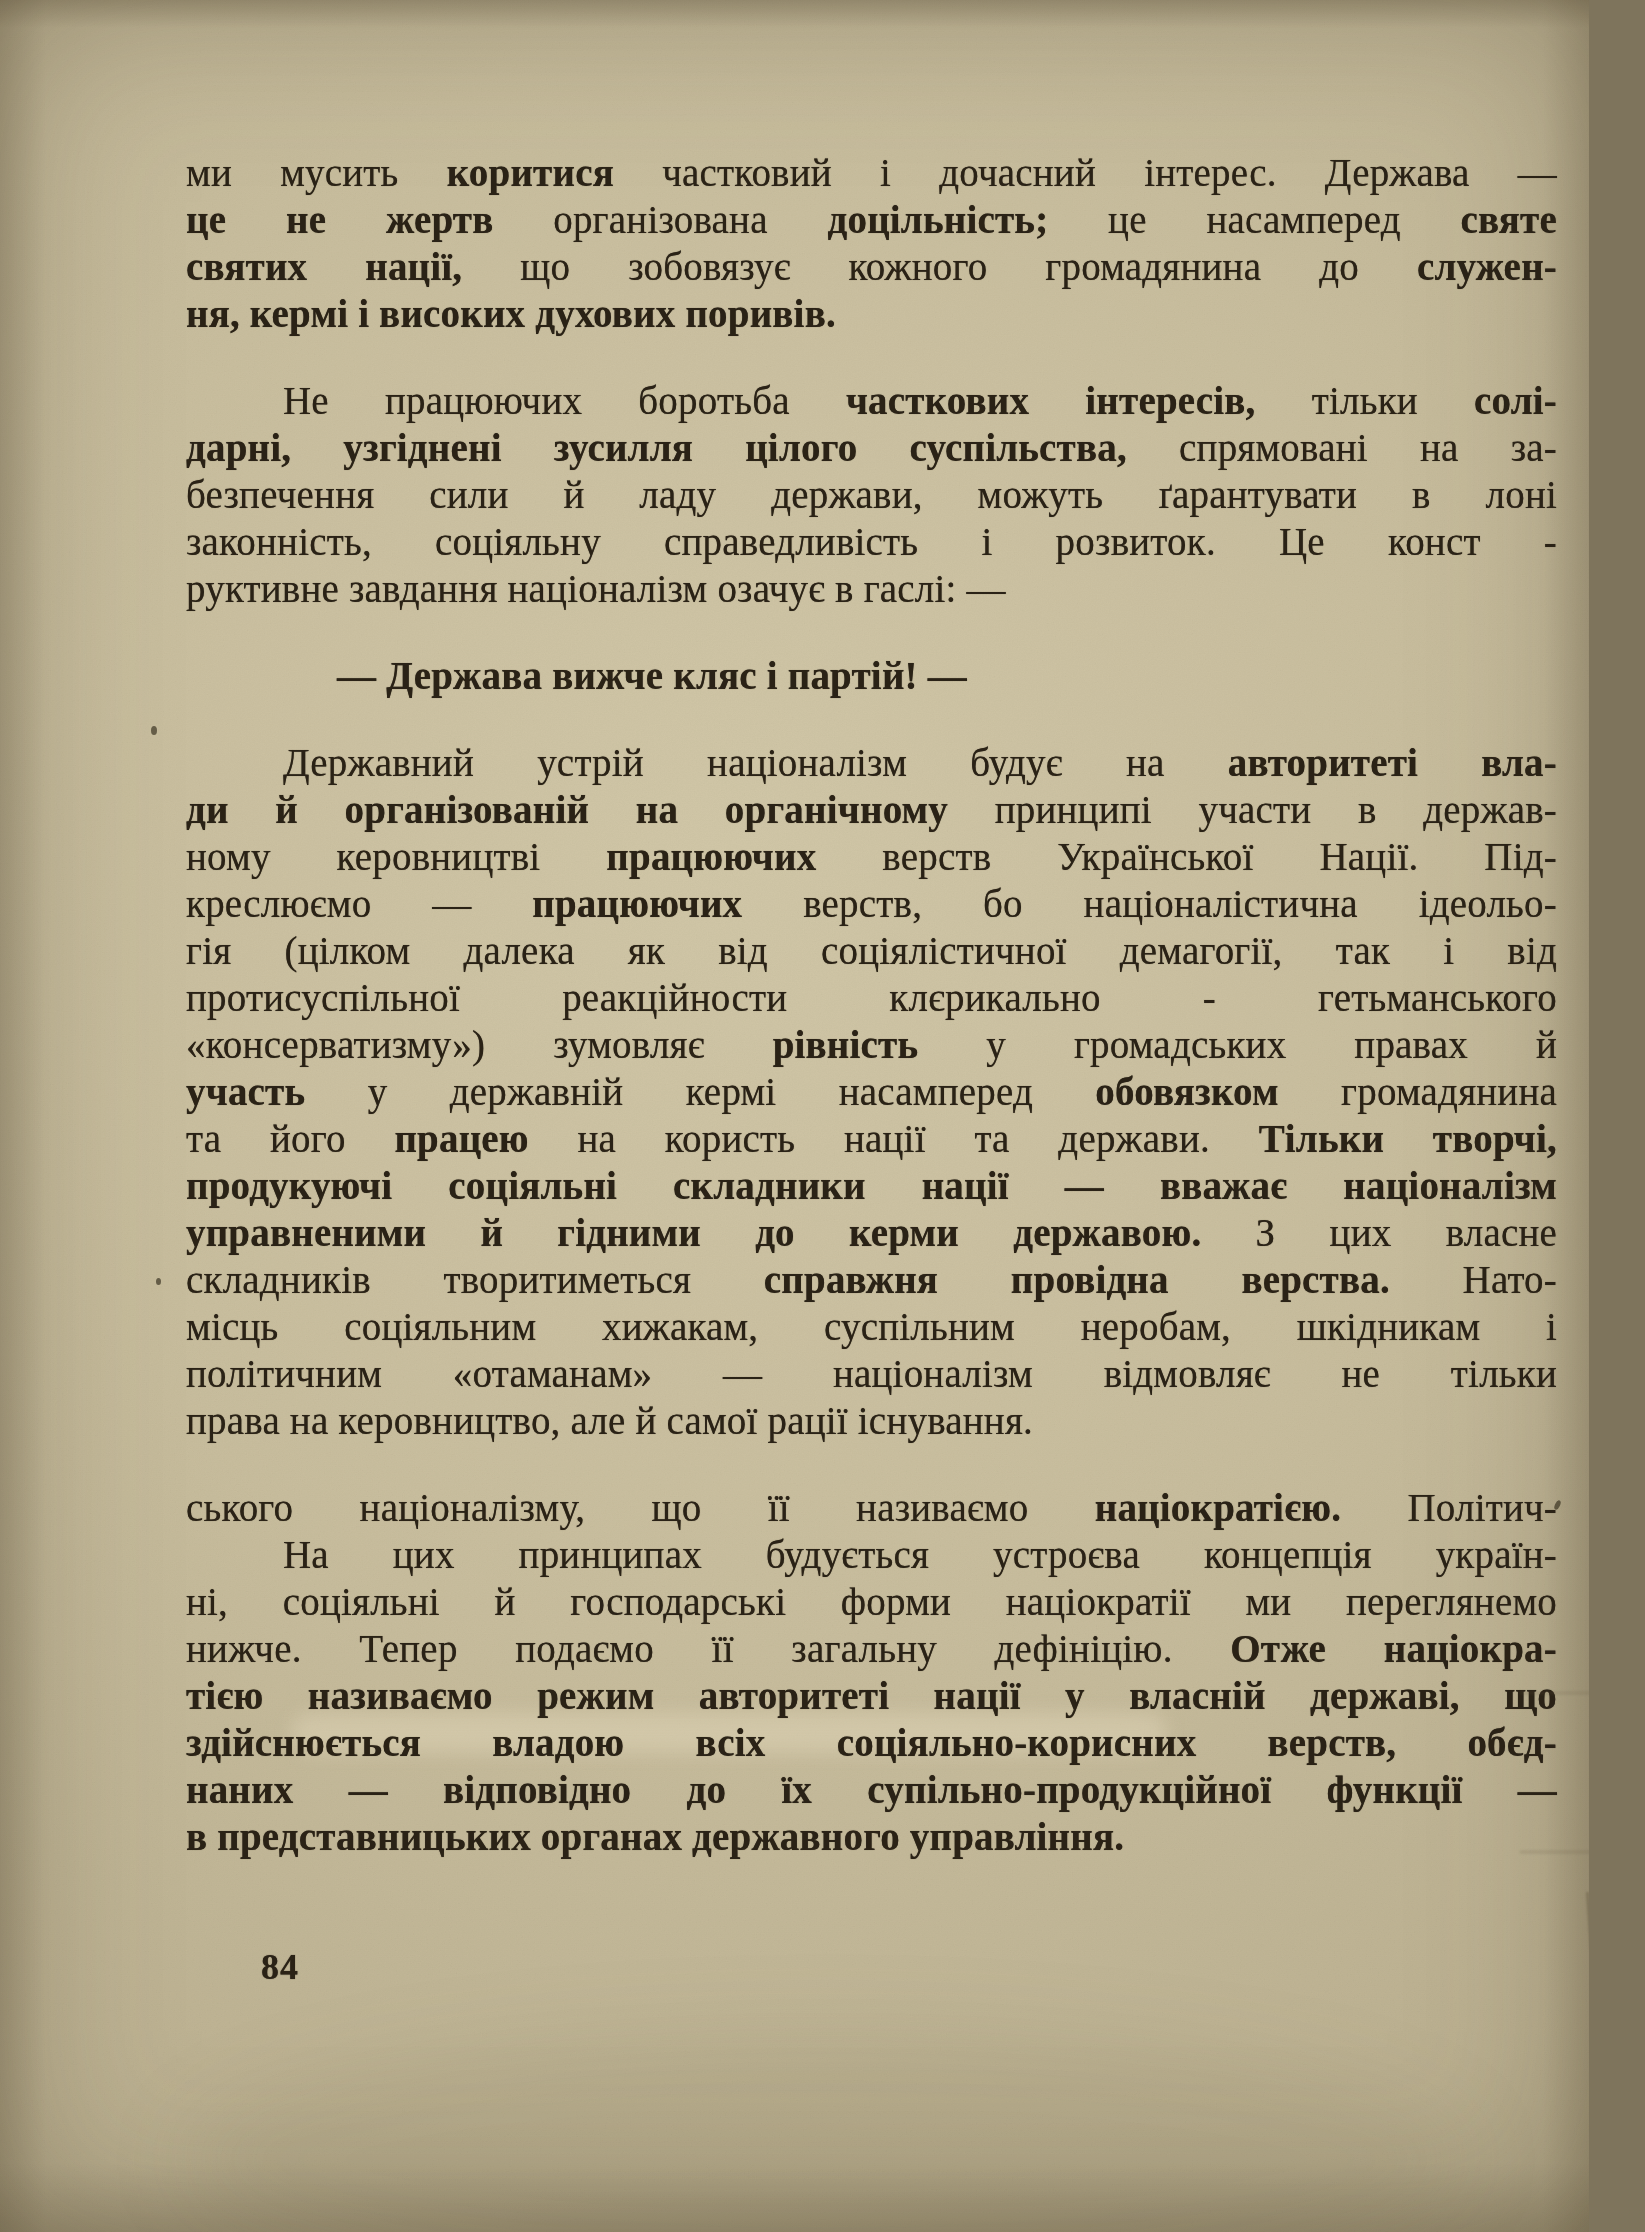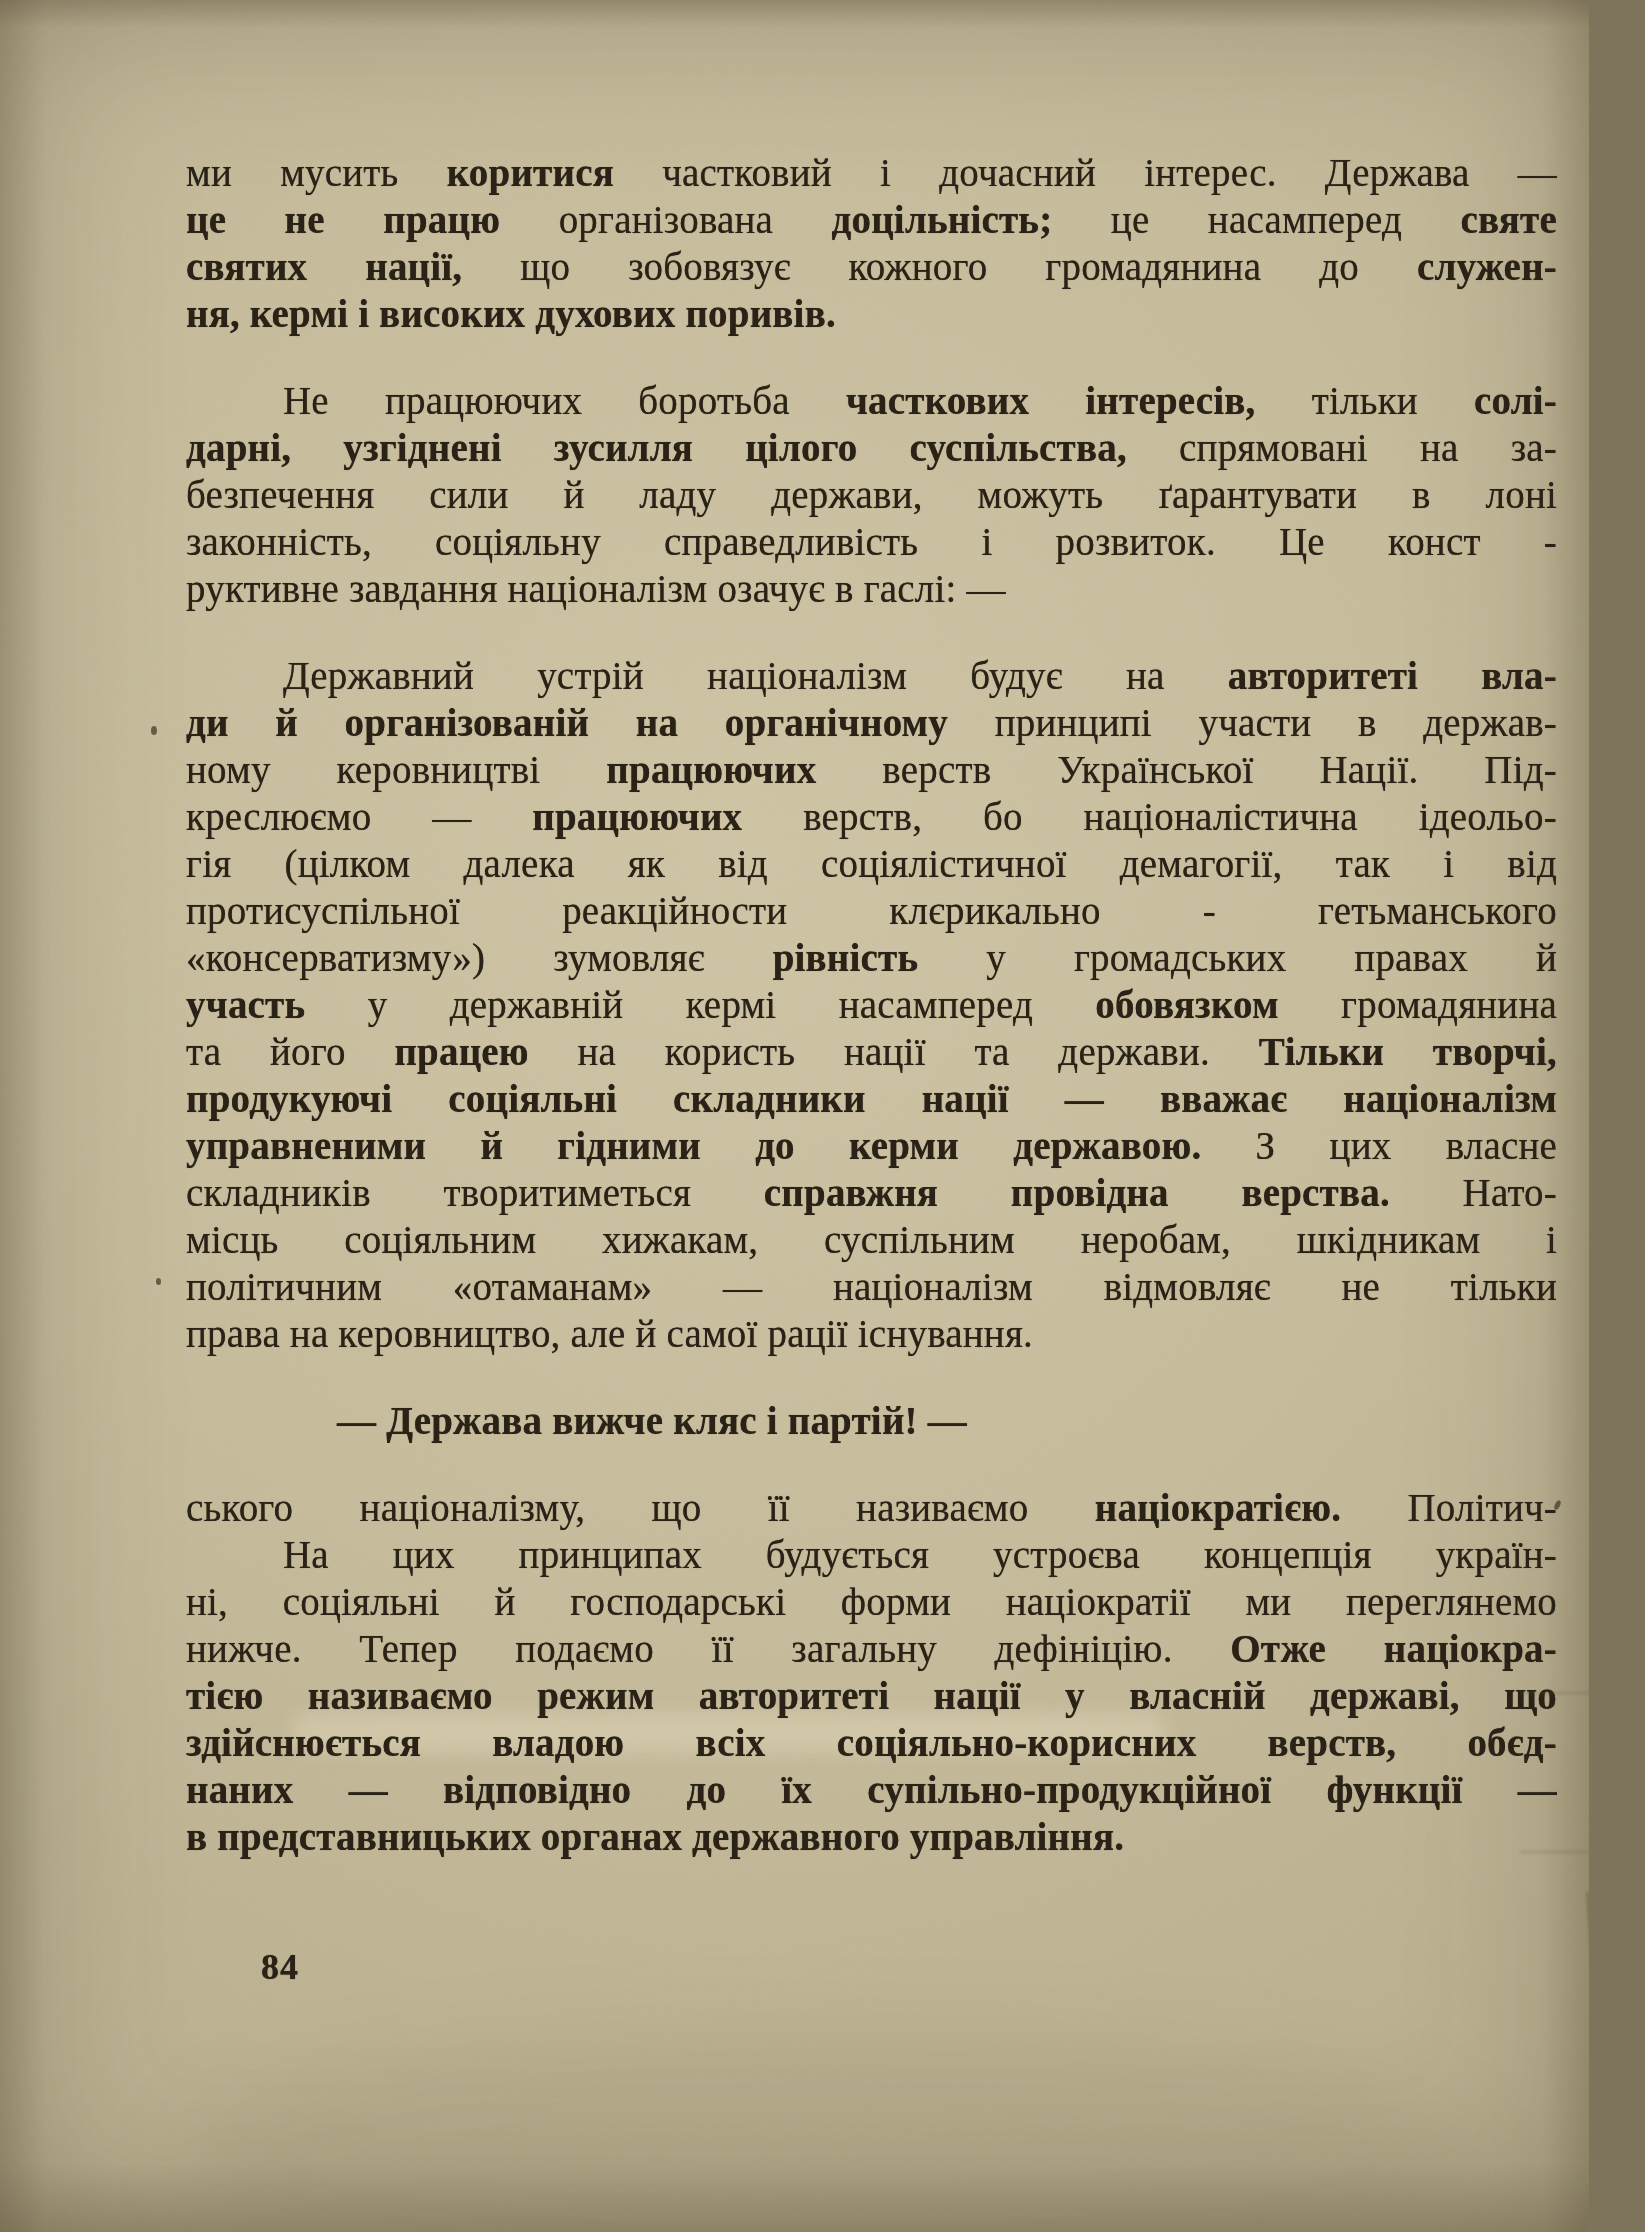--- a/index.html
+++ b/index.html
@@ -88,50 +88,50 @@
   </svg>
 
   <div class="vignette"></div>
 
   <div class="smudge"></div>
   <div class="stain-bottom"></div>
 
   <main class="text-block">
       <div class="para">
         <div class="line"><span>ми мусить </span><span class="b">коритися</span><span> частковий і дочасний інтерес. Держава —</span></div>
-        <div class="line"><span class="b">це не працю</span><span> організована </span><span class="b">доцільність;</span><span> це насамперед </span><span class="b">святе</span></div>
+        <div class="line"><span class="b">це не жертв</span><span> організована </span><span class="b">доцільність;</span><span> це насамперед </span><span class="b">святе</span></div>
         <div class="line"><span class="b">святих нації,</span><span> що зобовязує кожного громадянина до </span><span class="b">служен-</span></div>
         <div class="line noj"><span class="b">ня, кермі і високих духових поривів.</span></div>
       </div>
       <div class="para">
         <div class="line ind"><span>Не працюючих боротьба </span><span class="b">часткових інтересів,</span><span> тільки </span><span class="b">солі-</span></div>
         <div class="line"><span class="b">дарні, узгіднені зусилля цілого суспільства,</span><span> спрямовані на за-</span></div>
         <div class="line"><span>безпечення сили й ладу держави, можуть ґарантувати в лоні</span></div>
         <div class="line"><span>законність, соціяльну справедливість і розвиток. Це конст -</span></div>
         <div class="line noj"><span>руктивне завдання націоналізм озачує в гаслі: —</span></div>
+      </div>
+      <div class="para slogan">
+        <div class="line noj"><span class="b">— Держава вижче кляс і партій! —</span></div>
       </div>
       <div class="para">
         <div class="line ind"><span>Державний устрій націоналізм будує на </span><span class="b">авторитеті вла-</span></div>
         <div class="line"><span class="b">ди й організованій на органічному</span><span> принципі участи в держав-</span></div>
         <div class="line"><span>ному керовництві </span><span class="b">працюючих</span><span> верств Української Нації. Під-</span></div>
         <div class="line"><span>креслюємо — </span><span class="b">працюючих</span><span> верств, бо націоналістична ідеольо-</span></div>
         <div class="line"><span>гія (цілком далека як від соціялістичної демагогії, так і від</span></div>
         <div class="line"><span>протисуспільної реакційности клєрикально - гетьманського</span></div>
         <div class="line"><span>«консерватизму») зумовляє </span><span class="b">рівність</span><span> у громадських правах й</span></div>
         <div class="line"><span class="b">участь</span><span> у державній кермі насамперед </span><span class="b">обовязком</span><span> громадянина</span></div>
         <div class="line"><span>та його </span><span class="b">працею</span><span> на користь нації та держави. </span><span class="b">Тільки творчі,</span></div>
         <div class="line"><span class="b">продукуючі соціяльні складники нації — вважає націоналізм</span></div>
         <div class="line"><span class="b">управненими й гідними до керми державою.</span><span> З цих власне</span></div>
         <div class="line"><span>складників творитиметься </span><span class="b">справжня провідна верства.</span><span> Нато-</span></div>
         <div class="line"><span>місць соціяльним хижакам, суспільним неробам, шкідникам і</span></div>
         <div class="line"><span>політичним «отаманам» — націоналізм відмовляє не тільки</span></div>
         <div class="line noj"><span>права на керовництво, але й самої рації існування.</span></div>
-      </div>
-      <div class="para slogan">
-        <div class="line noj"><span class="b">— Держава вижче кляс і партій! —</span></div>
       </div>
       <div class="para">
         <div class="line"><span>ського націоналізму, що її називаємо </span><span class="b">націократією.</span><span> Політич-</span></div>
         <div class="line ind"><span>На цих принципах будується устроєва концепція україн-</span></div>
         <div class="line"><span>ні, соціяльні й господарські форми націократії ми переглянемо</span></div>
         <div class="line"><span>нижче. Тепер подаємо її загальну дефініцію. </span><span class="b">Отже націокра-</span></div>
         <div class="line"><span class="b">тією називаємо режим авторитеті нації у власній державі, що</span></div>
         <div class="line"><span class="b">здійснюється владою всіх соціяльно-корисних верств, обєд-</span></div>
         <div class="line"><span class="b">наних — відповідно до їх супільно-продукційної функції —</span></div>
         <div class="line noj"><span class="b">в представницьких органах державного управління.</span></div>

